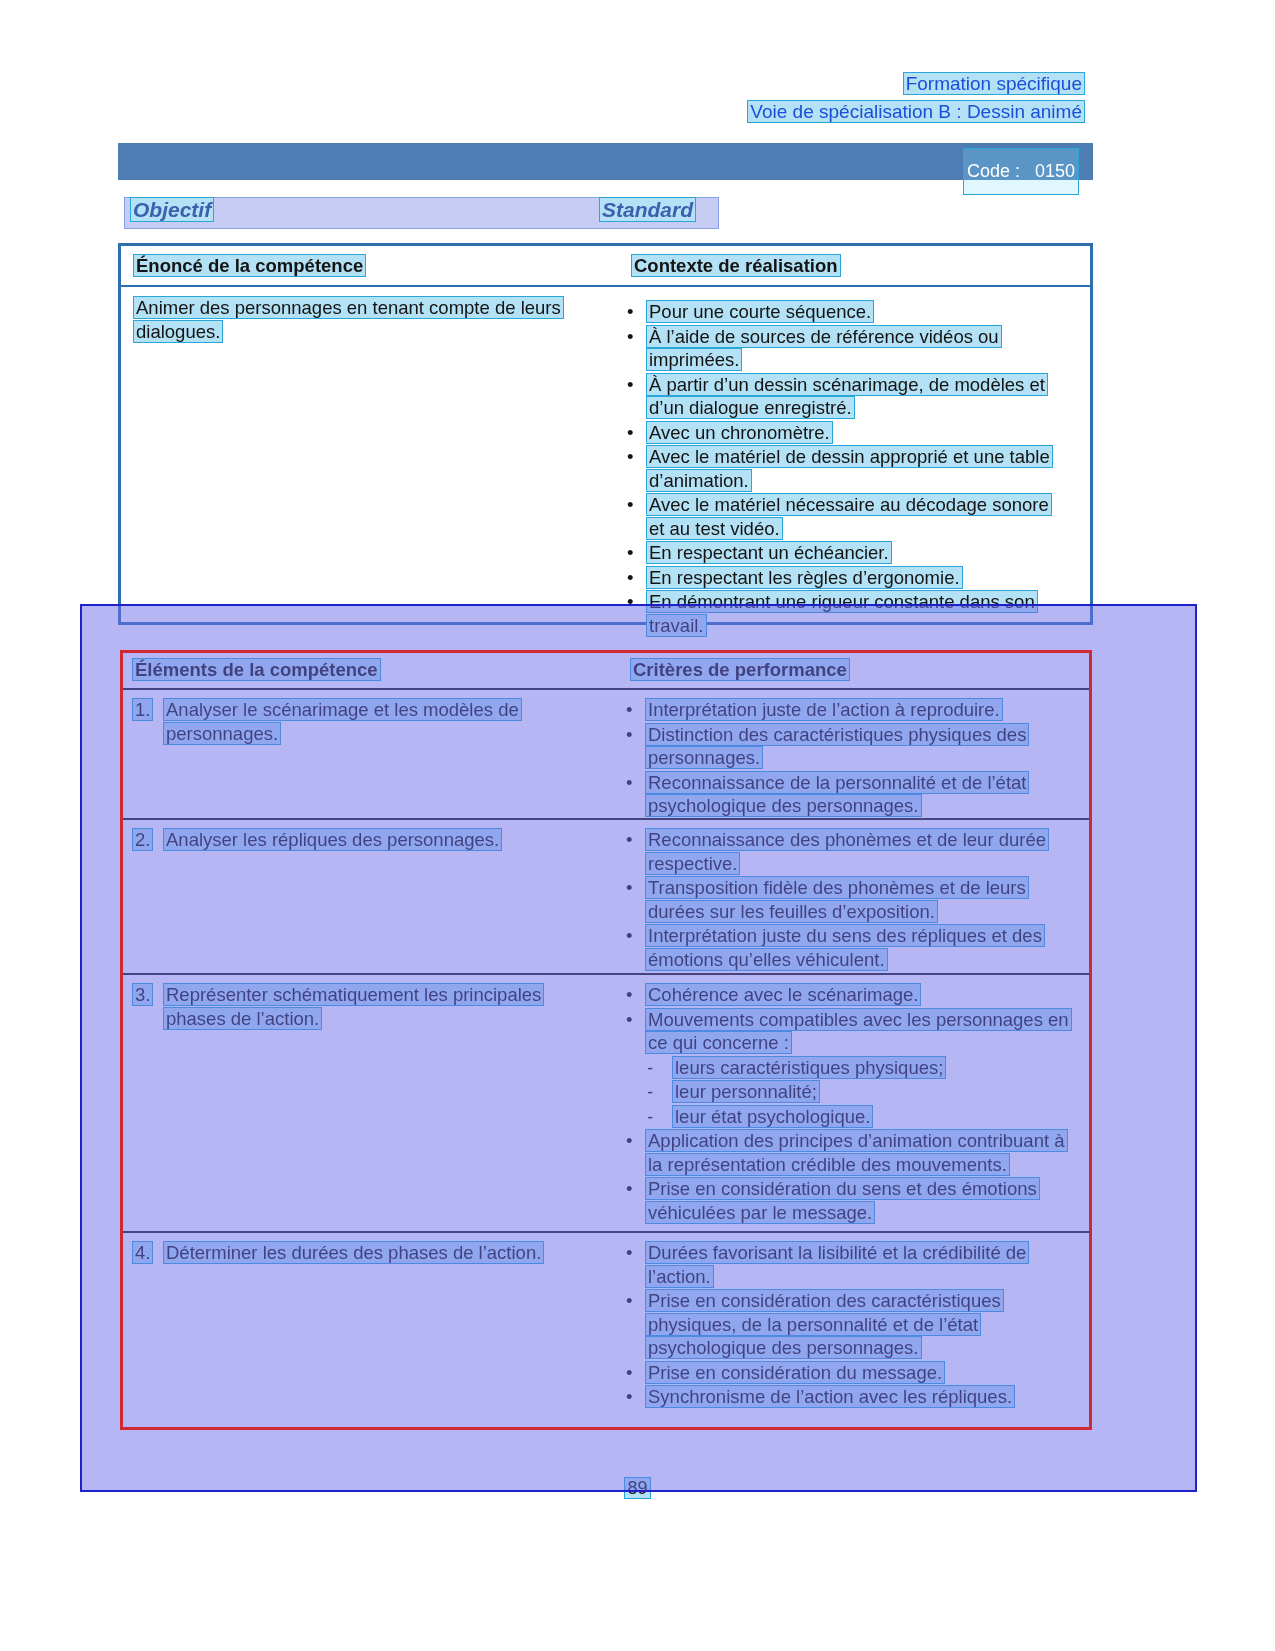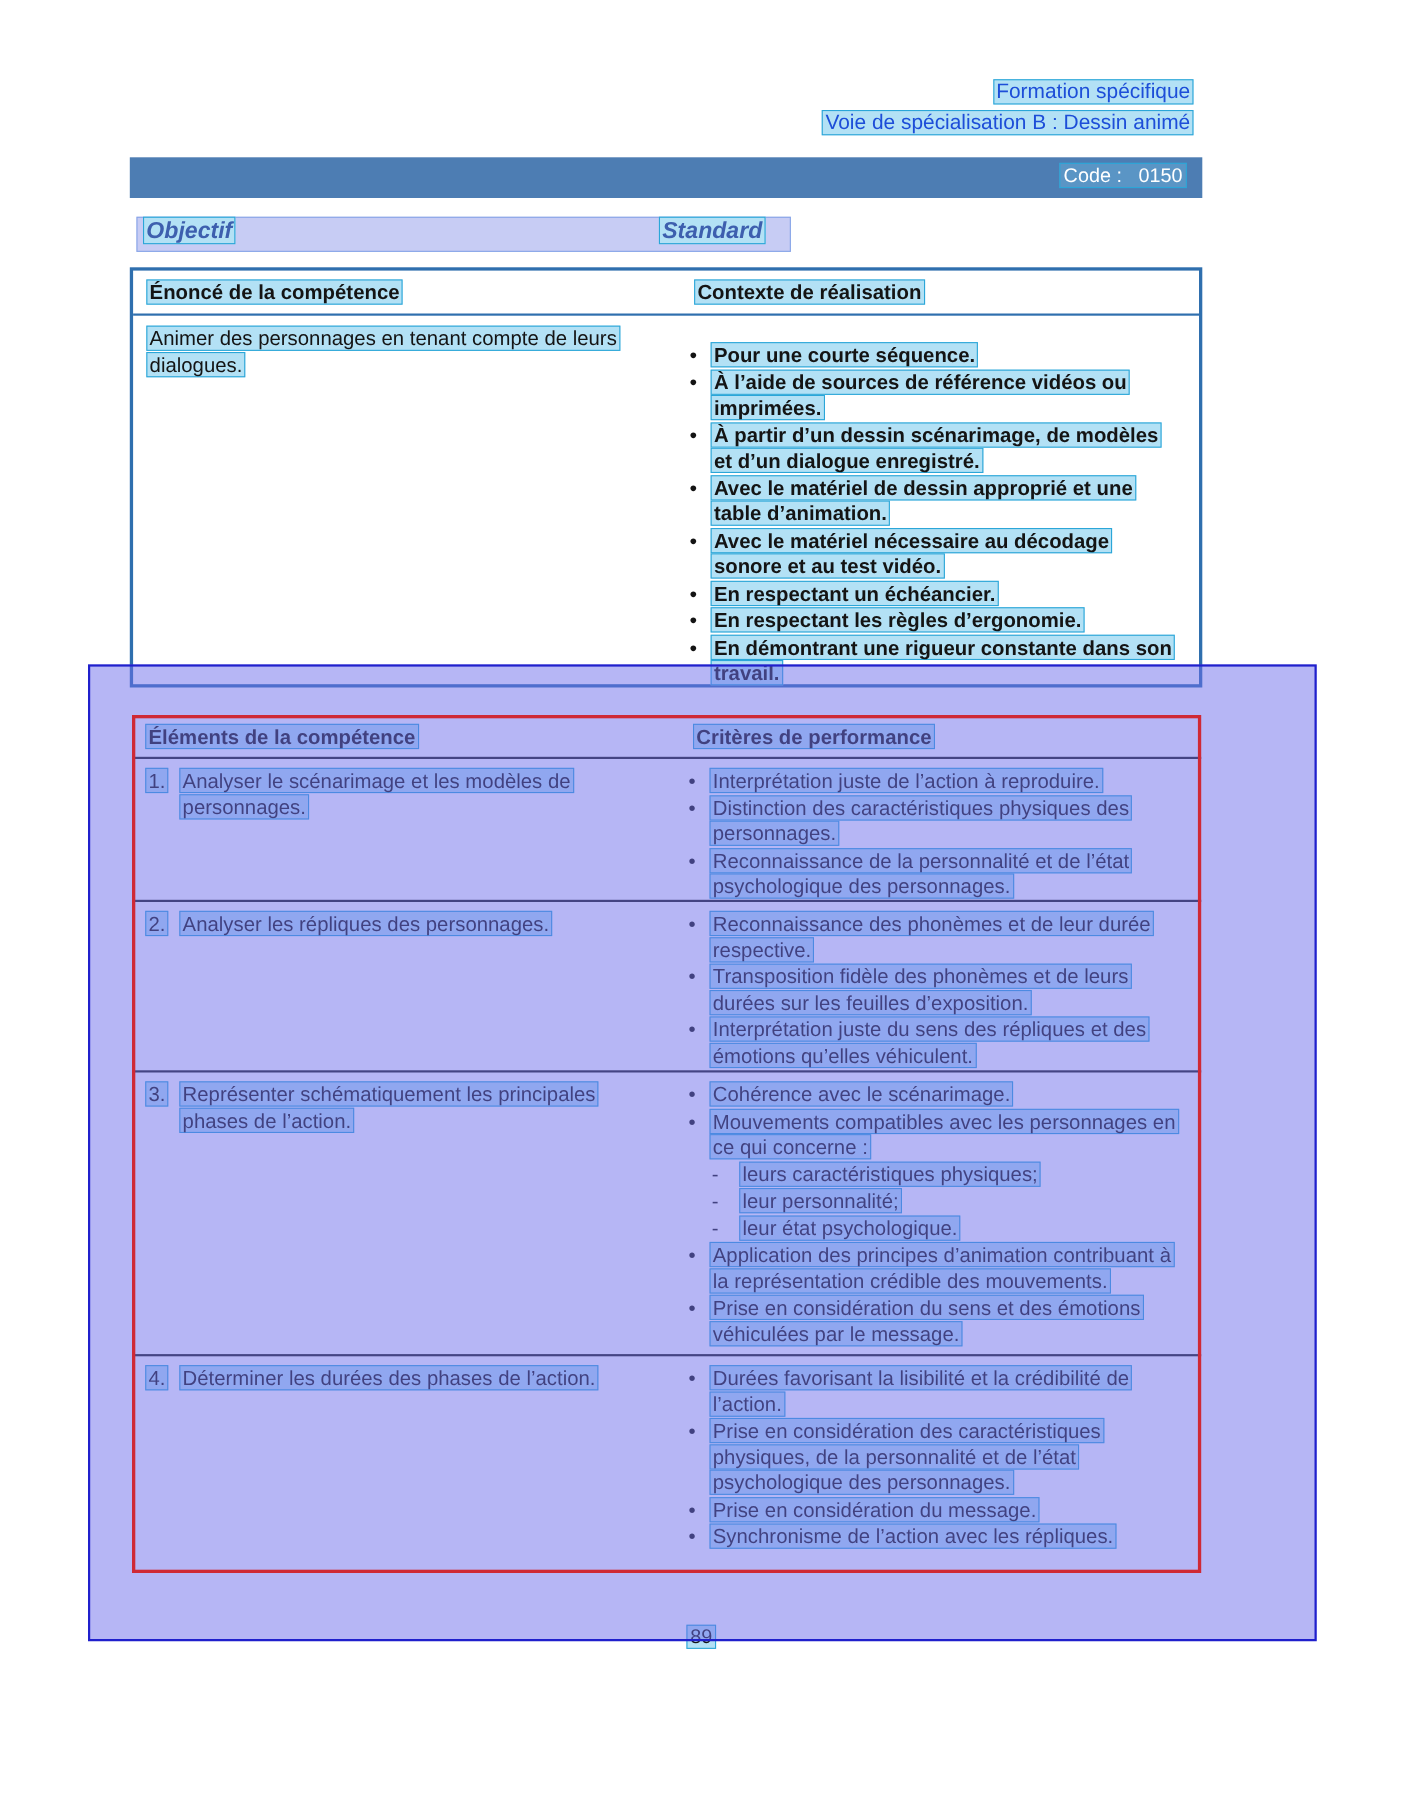--- a/index.html
+++ b/index.html
@@ -16,21 +16,21 @@
   .hl {
     background: var(--highlight-fill, #b3e1f5);
     border: 1px solid var(--highlight-border, #2ba6d8);
     padding: 0 2px;
     box-decoration-break: clone;
     -webkit-box-decoration-break: clone;
   }
   .hl-frame {
     background: rgba(130, 225, 250, 0.25);
     border: 1px solid var(--highlight-border, #2ba6d8);
-    padding: 0 3px;
+    padding: 12px 3px;
   }
 
   
   .hdr {
     position: absolute; top: 70px; right: 190px;
     text-align: right; font-size: 19px; line-height: 27px;
     color: #1d4ed8;
   }
   .hdr > div { margin-bottom: 1px; }
 
@@ -70,21 +70,21 @@
   
   .table1 {
     position: absolute; left: 118px; top: 243px;
     width: 975px; height: 382px;
     border: 3px solid var(--table1-border-blue, #2f6fae);
     box-sizing: border-box;
   }
   .table1 .t-head { height: 41px; border-bottom: 2px solid var(--table1-border-blue, #2f6fae); box-sizing: border-box; }
   .t1-body { display: flex; font-size: 18.5px; line-height: 23.5px; }
   .t1-body .c1 { padding: 9px 20px 0 12px; box-sizing: border-box; }
-  .t1-body .c2 { padding: 24px 22px 0 6px; box-sizing: border-box; font-weight: bold; }
+  .t1-body .c2 { padding: 13px 22px 0 6px; box-sizing: border-box; }
 
   
   .table2 {
     position: absolute; left: 120px; top: 650px;
     width: 972px; height: 780px; box-sizing: border-box;
   }
   .table2 .t-head { height: 40px; border-bottom: 2px solid #1b1b1b; box-sizing: border-box; }
   .t2-row { display: flex; border-bottom: 2px solid #1b1b1b; box-sizing: border-box; font-size: 18.5px; line-height: 23.5px; }
   .t2-row:last-child { border-bottom: none; }
   .t2-row .c1 { padding: 8px 36px 0 12px; box-sizing: border-box; }
@@ -156,20 +156,21 @@
     </div>
     <div class="t1-body">
       <div class="c1">
         <span class="hl">Animer des personnages en tenant compte de leurs dialogues.</span>
       </div>
       <div class="c2">
         <ul class="bullets">
             <li><span class="hl">Pour une courte séquence.</span></li>
             <li><span class="hl">À l’aide de sources de référence vidéos ou imprimées.</span></li>
             <li><span class="hl">À partir d’un dessin scénarimage, de modèles et d’un dialogue enregistré.</span></li>
+            <li><span class="hl">Avec un chronomètre.</span></li>
             <li><span class="hl">Avec le matériel de dessin approprié et une table d’animation.</span></li>
             <li><span class="hl">Avec le matériel nécessaire au décodage sonore et au test vidéo.</span></li>
             <li><span class="hl">En respectant un échéancier.</span></li>
             <li><span class="hl">En respectant les règles d’ergonomie.</span></li>
             <li><span class="hl">En démontrant une rigueur constante dans son travail.</span></li>
           </ul>
       </div>
     </div>
   </div>
 

